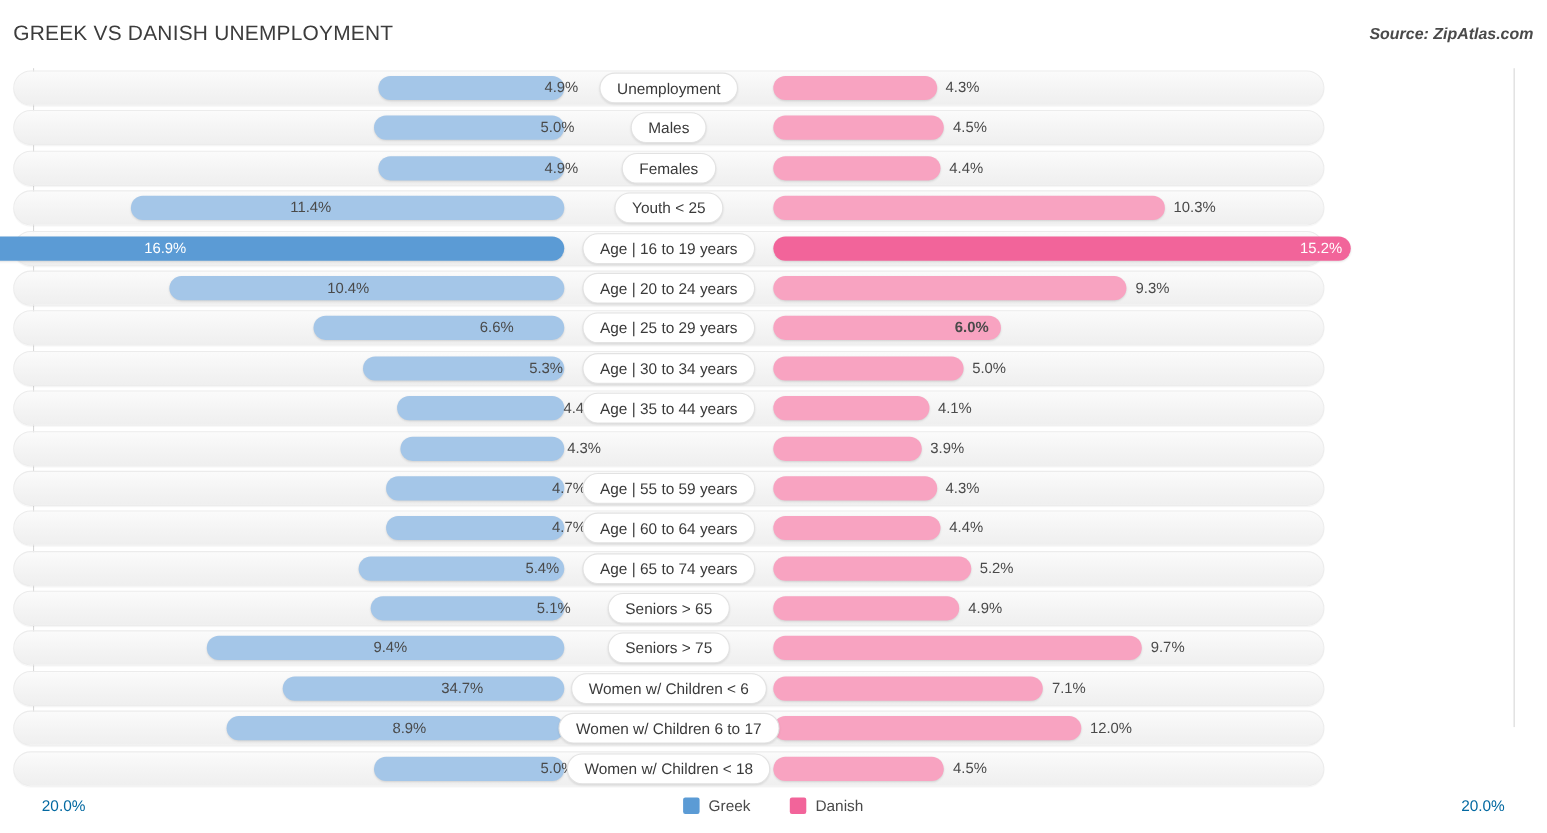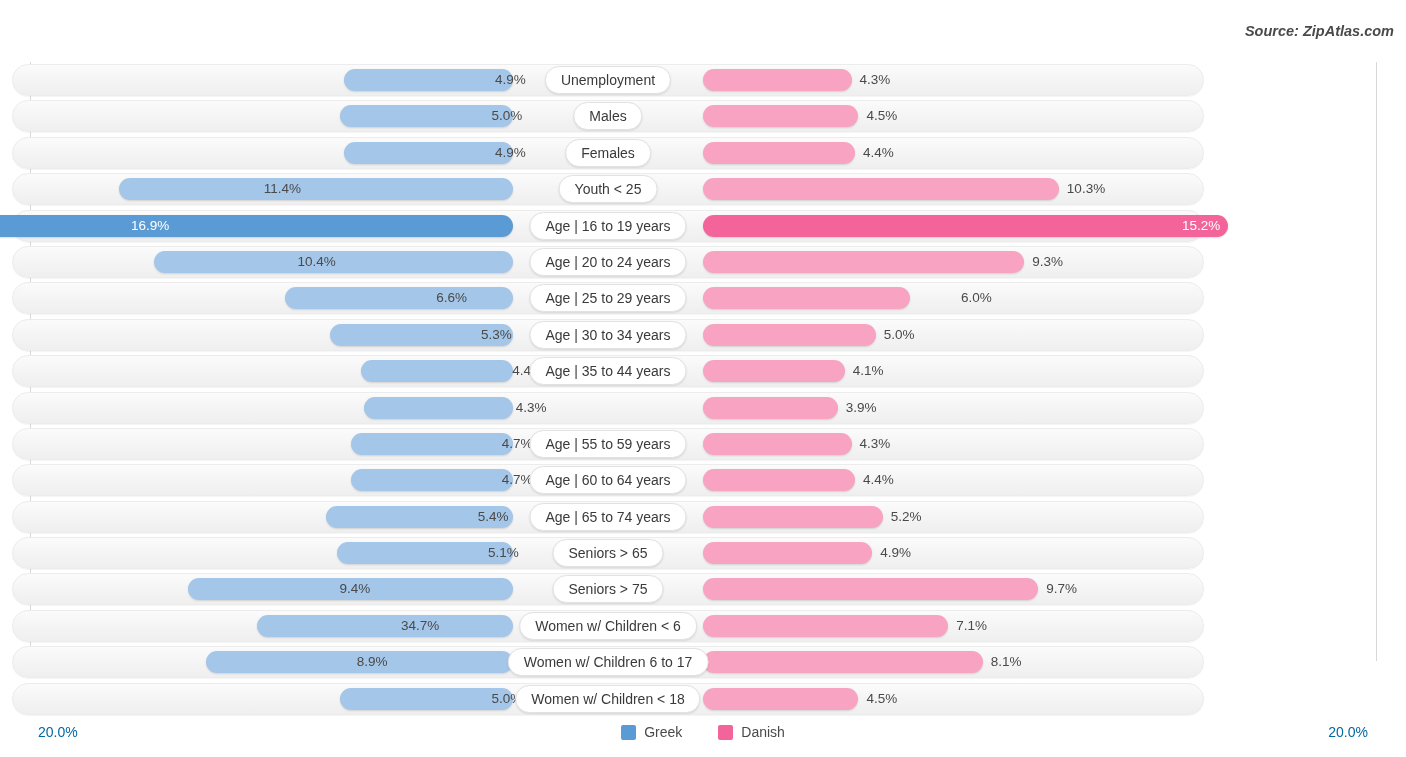--- a/index.html
+++ b/index.html
@@ -160,20 +160,21 @@
     font-size: 14px;
     color: #4a4a4a;
     white-space: nowrap;
   }
 </style>
 </head>
 <body>
 
 <div id="root">
 
+  <div class="title">GREEK VS DANISH UNEMPLOYMENT</div>
   <div class="source">Source: ZipAtlas.com</div>
 
   <div class="plot">
     <div class="axis-line left"></div>
     <div class="axis-line right"></div>
     <div class="rows" id="rows">
         <div class="row">
           <div class="track"></div>
           <div class="bar left" style="width: 169.295px; background: rgb(164, 198, 232);"></div>
           <div class="bar right" style="width: 148.565px; background: rgb(248, 163, 193);"></div>
@@ -219,21 +220,21 @@
           <div class="bar right" style="width: 321.315px; background: rgb(248, 163, 193);"></div>
           <div class="val left" style="left: 285.68px; width: 50px;">10.4%</div>
           <div class="val right" style="left: 1032.32px;">9.3%</div>
           <div class="pill">Age | 20 to 24 years</div>
         </div>
         <div class="row">
           <div class="track"></div>
           <div class="bar left" style="width: 228.03px; background: rgb(164, 198, 232);"></div>
           <div class="bar right" style="width: 207.3px; background: rgb(248, 163, 193);"></div>
           <div class="val left" style="left: 416.97px; width: 50px;">6.6%</div>
-          <div class="val right" style="left: 961px;">6.0%</div>
+          <div class="val right" style="left: 868px; font-weight: bold;">6.0%</div>
           <div class="pill">Age | 25 to 29 years</div>
         </div>
         <div class="row">
           <div class="track"></div>
           <div class="bar left" style="width: 183.115px; background: rgb(164, 198, 232);"></div>
           <div class="bar right" style="width: 172.75px; background: rgb(248, 163, 193);"></div>
           <div class="val left" style="left: 461.885px; width: 50px;">5.3%</div>
           <div class="val right" style="left: 883.75px;">5.0%</div>
           <div class="pill">Age | 30 to 34 years</div>
         </div>
@@ -298,21 +299,21 @@
           <div class="bar right" style="width: 245.305px; background: rgb(248, 163, 193);"></div>
           <div class="val left" style="left: 389.33px; width: 50px;">34.7%</div>
           <div class="val right" style="left: 956.305px;">7.1%</div>
           <div class="pill">Women w/ Children &lt; 6</div>
         </div>
         <div class="row">
           <div class="track"></div>
           <div class="bar left" style="width: 307.495px; background: rgb(164, 198, 232);"></div>
           <div class="bar right" style="width: 279.855px; background: rgb(248, 163, 193);"></div>
           <div class="val left" style="left: 337.505px; width: 50px;">8.9%</div>
-          <div class="val right" style="left: 990.855px;">8.1%</div>
+          <div class="val right" style="left: 990.855px;">12.0%</div>
           <div class="pill">Women w/ Children 6 to 17</div>
         </div>
         <div class="row">
           <div class="track"></div>
           <div class="bar left" style="width: 172.75px; background: rgb(164, 198, 232);"></div>
           <div class="bar right" style="width: 155.475px; background: rgb(248, 163, 193);"></div>
           <div class="val left" style="left: 472.25px; width: 50px;">5.0%</div>
           <div class="val right" style="left: 866.475px;">4.5%</div>
           <div class="pill">Women w/ Children &lt; 18</div>
         </div>

